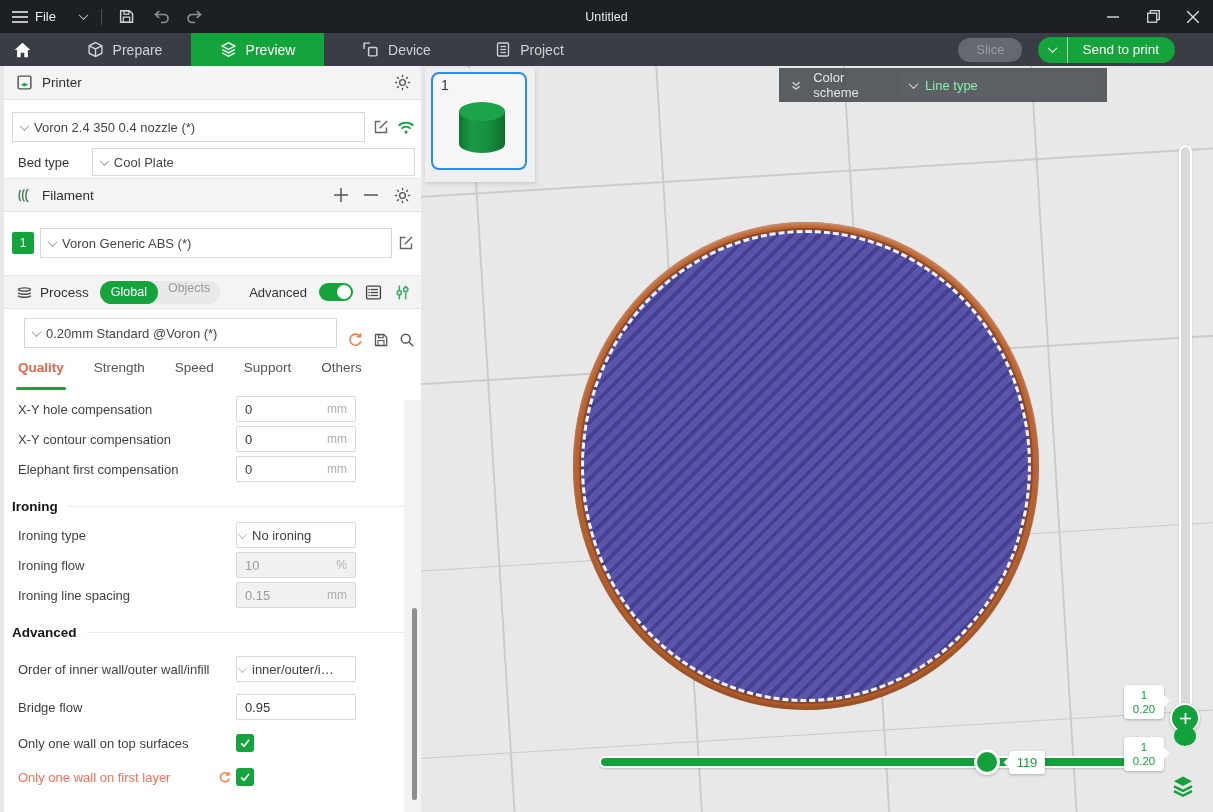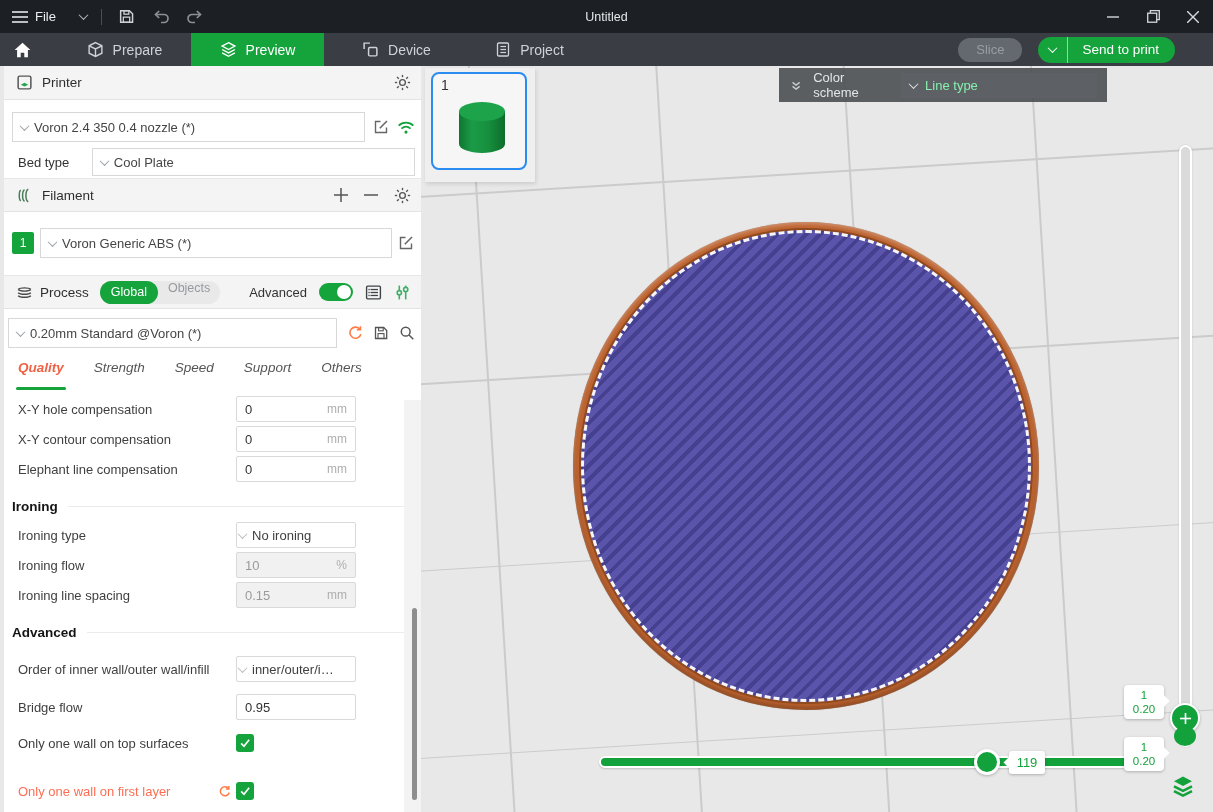--- a/index.html
+++ b/index.html
@@ -50,21 +50,21 @@
   .sel .chev { border-color:#9aa0a5; }
   .badge1 { width:22px; height:22px; background:#15a33c; color:#fff; font-size:12px; border-radius:2px;
     display:flex; align-items:center; justify-content:center; }
   .pill-toggle { display:flex; align-items:flex-start; background:#e9e9e9; border-radius:12px; height:23px; }
   .pill-on { background:#15a33c; color:#fff; border-radius:12px; height:23px; display:flex; align-items:center;
     padding:0 11px; font-size:12.5px; cursor:pointer; }
   .pill-off { color:#959aa0; padding:0 10px; font-size:12.5px; cursor:pointer; }
   .switch { width:34px; height:18px; border-radius:9px; background:#15a33c; position:relative; cursor:pointer; }
   .switch .knob { position:absolute; right:2px; top:2px; width:14px; height:14px; border-radius:50%; background:#fff; }
   .ptabs { display:flex; gap:30px; margin:12px 0 0 14px; height:30px; }
-  .ptab { font-size:13.5px; color:#555; cursor:pointer; position:relative; padding-bottom:0;font-style:italic; }
+  .ptab { font-size:13.5px; color:#555; cursor:pointer; position:relative; padding-bottom:0; }
   .ptab.active { color:#ee6345; font-weight:bold; }
   .ptab.active::after { content:""; position:absolute; left:-2px; right:-2px; bottom:0; height:3px;
     background:#15a33c; border-radius:2px; }
   .prow { height:30px; display:flex; align-items:center; padding-left:14px; }
   .plabel { font-size:13px; color:#3f3f3f; width:218px; }
   .pinput { position:relative; width:120px; height:26px; border:1px solid #d9d9d9; border-radius:2px;
     background:#fff; display:flex; align-items:center; }
   .pinput input { width:100%; height:100%; border:none; outline:none; background:transparent;
     font-size:13px; color:#333; padding:0 30px 0 8px; font-family:"Liberation Sans",sans-serif; }
   .pinput .unit { position:absolute; right:8px; font-size:12px; color:#aeaeae; pointer-events:none; }
@@ -400,21 +400,21 @@
                 <circle cx="5" cy="8.2" r="2"></circle>
                 <line x1="5" y1="10.2" x2="5" y2="14.5"></line>
               <line x1="11" y1="1.5" x2="11" y2="3.2"></line>
                 <circle cx="11" cy="5.2" r="2"></circle>
                 <line x1="11" y1="7.2" x2="11" y2="14.5"></line>
             </g>
           </svg>
         </div>
       </div>
     </div>
-    <div class="row" style="margin:9px 8px 0 4px; gap:10px;">
+    <div class="row" style="margin:9px 8px 0 20px; gap:10px;align-items:flex-end;">
       <div class="sel" style="width:330px;">
         <span class="chev"></span>
         <span>0.20mm Standard @Voron (*)</span>
       </div>
       <div class="icbtn">
         <svg width="16" height="16" viewBox="0 0 16 16">
           <path d="M13 4.3 A5.6 5.6 0 1 0 13.9 9.3" fill="none" stroke="#ff7a45" stroke-width="1.6"></path>
           <path d="M13.4 1.2 V4.8 H9.8" fill="none" stroke="#ff7a45" stroke-width="1.6"></path>
         </svg>
       </div>
@@ -450,21 +450,21 @@
         </div>
       </div>
       <div class="prow">
         <span class="plabel">X-Y contour compensation</span>
         <div class="pinput">
           <input value="0" style="">
           <span class="unit">mm</span>
         </div>
       </div>
       <div class="prow">
-        <span class="plabel">Elephant line compensation</span>
+        <span class="plabel">Elephant first compensation</span>
         <div class="pinput">
           <input value="0" style="">
           <span class="unit">mm</span>
         </div>
       </div>
 
       <div class="group-title">
         <b>Ironing</b>
         <div class="hline"></div>
       </div>
@@ -510,21 +510,21 @@
         </div>
       </div>
       <div class="prow" style="margin-top:6px;">
         <span class="plabel">Only one wall on top surfaces</span>
         <div class="chkbox">
           <svg width="12" height="12" viewBox="0 0 14 14">
               <polyline points="2.5,7.5 5.8,10.8 11.8,3.2" fill="none" stroke="#fff" stroke-width="2"></polyline>
             </svg>
         </div>
       </div>
-      <div class="prow" style="margin-top:18px;">
+      <div class="prow" style="margin-top:4px;">
         <span class="plabel mod-label" style="width:200px;">Only one wall on first layer</span>
         <div class="icbtn" style="margin-right:5px;">
           <svg width="13" height="13" viewBox="0 0 16 16">
             <path d="M13 4.3 A5.6 5.6 0 1 0 13.9 9.3" fill="none" stroke="#ff7a45" stroke-width="1.8"></path>
             <path d="M13.4 1.2 V4.8 H9.8" fill="none" stroke="#ff7a45" stroke-width="1.8"></path>
           </svg>
         </div>
         <div class="chkbox">
           <svg width="12" height="12" viewBox="0 0 14 14">
               <polyline points="2.5,7.5 5.8,10.8 11.8,3.2" fill="none" stroke="#fff" stroke-width="2"></polyline>

